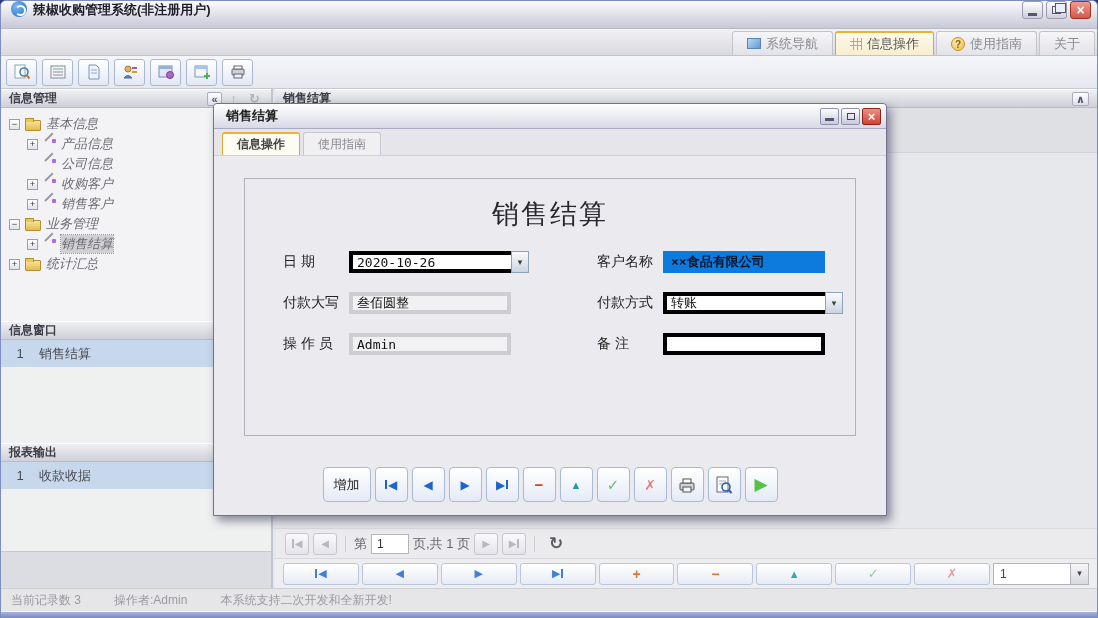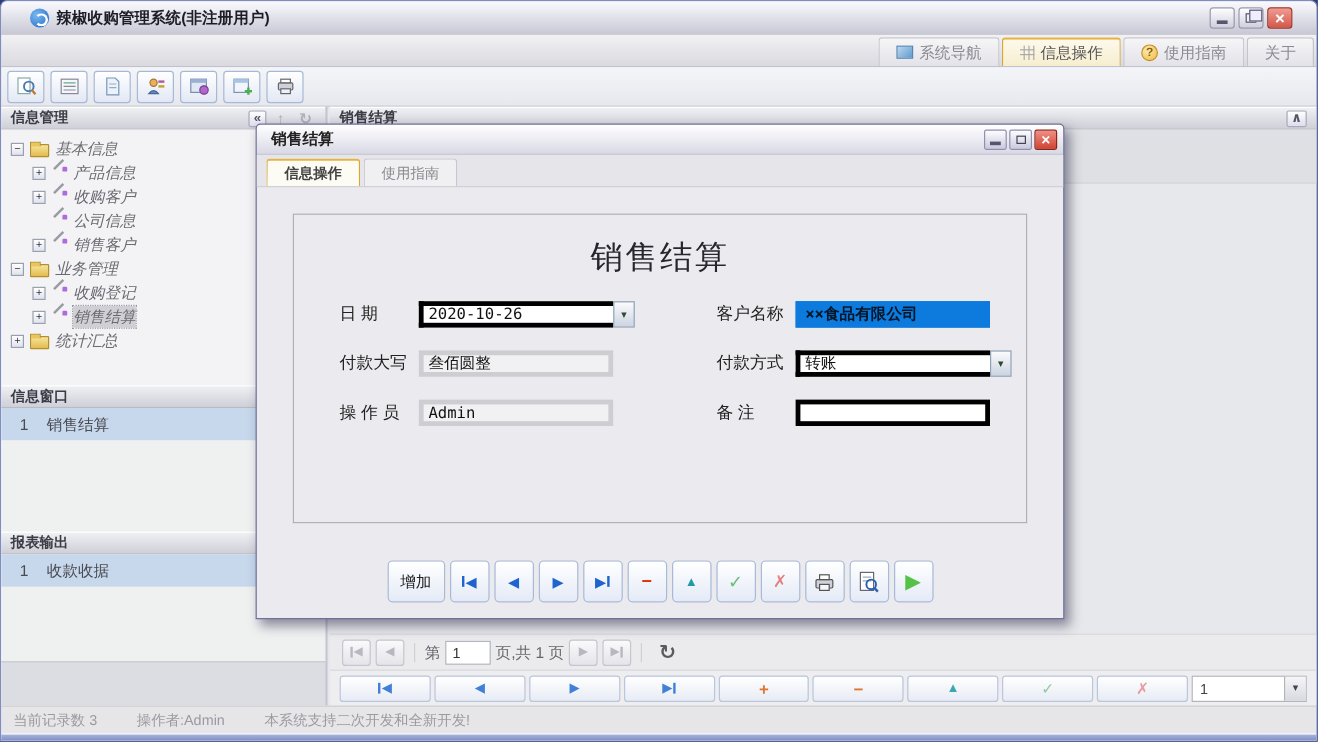--- a/index.html
+++ b/index.html
@@ -4,21 +4,21 @@
 <style>
   * { box-sizing: border-box; margin: 0; padding: 0; }
   html,body { width:1098px; height:618px; overflow:hidden; background:#2e3c74;
     font-family:"Liberation Sans","DejaVu Sans",sans-serif; }
   .win { position:relative; width:1098px; height:618px; background:#e6e7ea;
     border:1px solid #7e8cc0; border-radius:6px 6px 0 0; overflow:hidden; }
 
   
   .titlebar { position:absolute; left:0; top:0; right:0; height:28px;
     background:linear-gradient(#fbfbfd,#dcdce6 60%,#c9c9d6);
-    display:flex; align-items:center; padding:0 20px; border-bottom:1px solid #b9b9c6; }
+    display:flex; align-items:flex-start; padding:0 6px; border-bottom:1px solid #b9b9c6; }
   .logo { width:16px; height:16px; border-radius:50%;
     background:radial-gradient(circle at 35% 35%, #7db9f0, #1565c8); position:relative; margin:0 6px 0 4px; }
   .logo::after { content:""; position:absolute; left:4px; top:4px; width:7px; height:7px;
     border-radius:50%; border:2px solid #fff; border-left-color:transparent; }
   .wtitle { font-size:13px; font-weight:bold; color:#1d1d28; }
   .wctrls { margin-left:auto; display:flex; gap:3px; }
   .wbtn { width:21px; height:18px; border:1px solid #9a9ab0; border-radius:3px;
     background:linear-gradient(#ffffff,#cfcfdd); display:flex; align-items:center; justify-content:center;
     font-size:11px; color:#445; cursor:default; }
   .wbtn.close { background:linear-gradient(#f29b92,#d4574a); border-color:#a03325; color:#fff;
@@ -294,43 +294,38 @@
         <span class="exp minus"></span>
         <span class="folder"></span>
         <span class="tlabel">基本信息</span>
       </div>
       <div class="trow lvl1">
         <span class="exp plus"></span>
         <span class="tools-ic"></span>
         <span class="tlabel">产品信息</span>
       </div>
       <div class="trow lvl1">
+        <span class="exp none"></span>
+        <span class="tools-ic"></span>
+        <span class="tlabel">公司信息</span>
+      </div>
+      <div class="trow lvl1">
         <span class="exp plus"></span>
         <span class="tools-ic"></span>
         <span class="tlabel">收购客户</span>
-      </div>
-      <div class="trow lvl1">
-        <span class="exp none"></span>
-        <span class="tools-ic"></span>
-        <span class="tlabel">公司信息</span>
       </div>
       <div class="trow lvl1">
         <span class="exp plus"></span>
         <span class="tools-ic"></span>
         <span class="tlabel">销售客户</span>
       </div>
       <div class="trow">
         <span class="exp minus"></span>
         <span class="folder"></span>
         <span class="tlabel">业务管理</span>
-      </div>
-      <div class="trow lvl1">
-        <span class="exp plus"></span>
-        <span class="tools-ic"></span>
-        <span class="tlabel">收购登记</span>
       </div>
       <div class="trow lvl1 selected">
         <span class="exp plus"></span>
         <span class="tools-ic"></span>
         <span class="tlabel">销售结算</span>
       </div>
       <div class="trow">
         <span class="exp plus"></span>
         <span class="folder"></span>
         <span class="tlabel">统计汇总</span>

